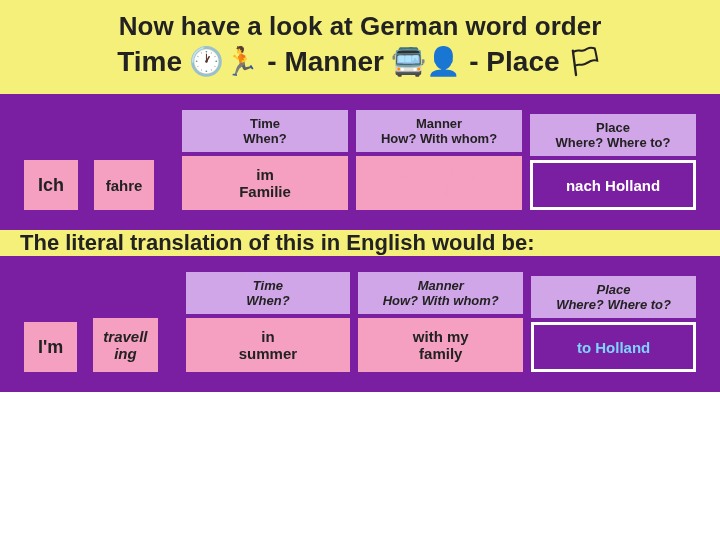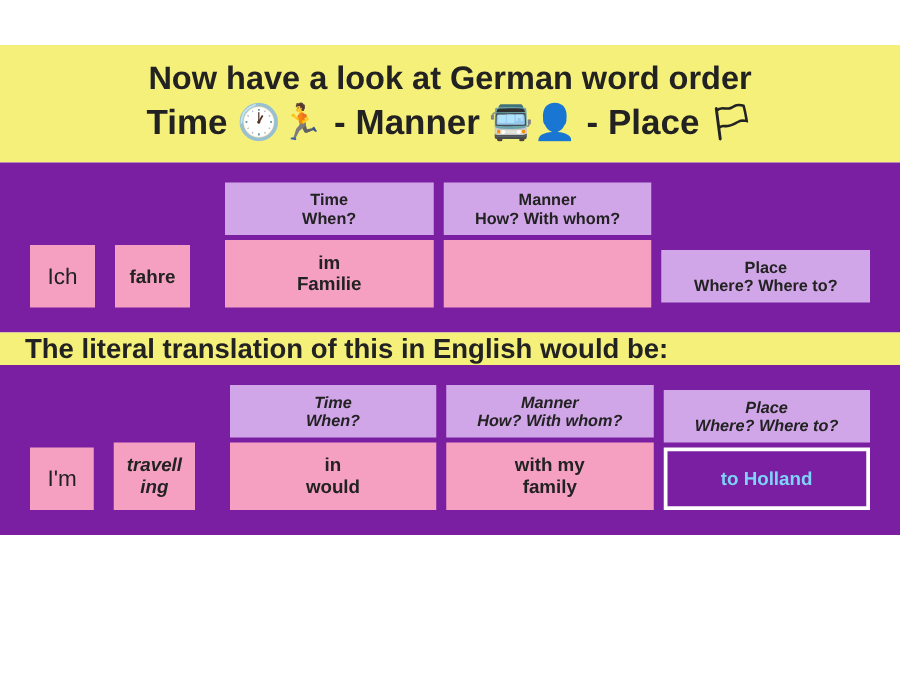--- a/index.html
+++ b/index.html
@@ -9,21 +9,20 @@
       overflow: hidden;
       font-family: Arial, sans-serif;
       background: #fff;
     }
 
     
     .top-section {
       background: #f5f07a;
       padding: 10px 20px 14px 20px;
       text-align: center;
-      margin-top: 36px;
     }
     .top-title {
       font-size: 26px;
       font-weight: bold;
       color: #222;
       line-height: 1.3;
     }
 
     
     .purple-section {
@@ -159,21 +158,21 @@
       min-height: 50px;
       display: flex;
       align-items: center;
       justify-content: center;
     }
 
     .subj-label {
       background: #f5a0c0;
       color: #222;
       font-size: 18px;
-      font-weight: normal;
+      font-weight: bold;
       padding: 10px 14px;
       min-width: 50px;
       text-align: center;
       min-height: 50px;
       display: flex;
       align-items: center;
       justify-content: center;
     }
   </style>
 </head>
@@ -225,20 +224,23 @@
           mit mein<span class="underline">er</span><br>Familie
         </span>
       </div>
     </div>
 
     <div class="col-box">
       <div class="col-header">
         <span style="white-space:pre-line;">Place
 Where? Where to?</span>
       </div>
+      <div class="col-data place-data">
+        <span>nach Holland</span>
+      </div>
     </div>
 
   </div>
 </div>
 
 <div class="middle-yellow">
   <div class="middle-yellow-title">The literal translation of this in English would be:</div>
 </div>
 
 <div class="purple-section2">
@@ -256,21 +258,21 @@
       </div>
     </div>
 
     <div class="col-box">
       <div class="col-header2">
         <span style="white-space:pre-line;">Time
 When?</span>
       </div>
       <div class="col-data2">
         <span style="white-space:pre-line;">in
-would</span>
+summer</span>
       </div>
     </div>
 
     <div class="col-box">
       <div class="col-header2">
         <span style="white-space:pre-line;">Manner
 How? With whom?</span>
       </div>
       <div class="col-data2">
         <span style="white-space:pre-line;">with my

